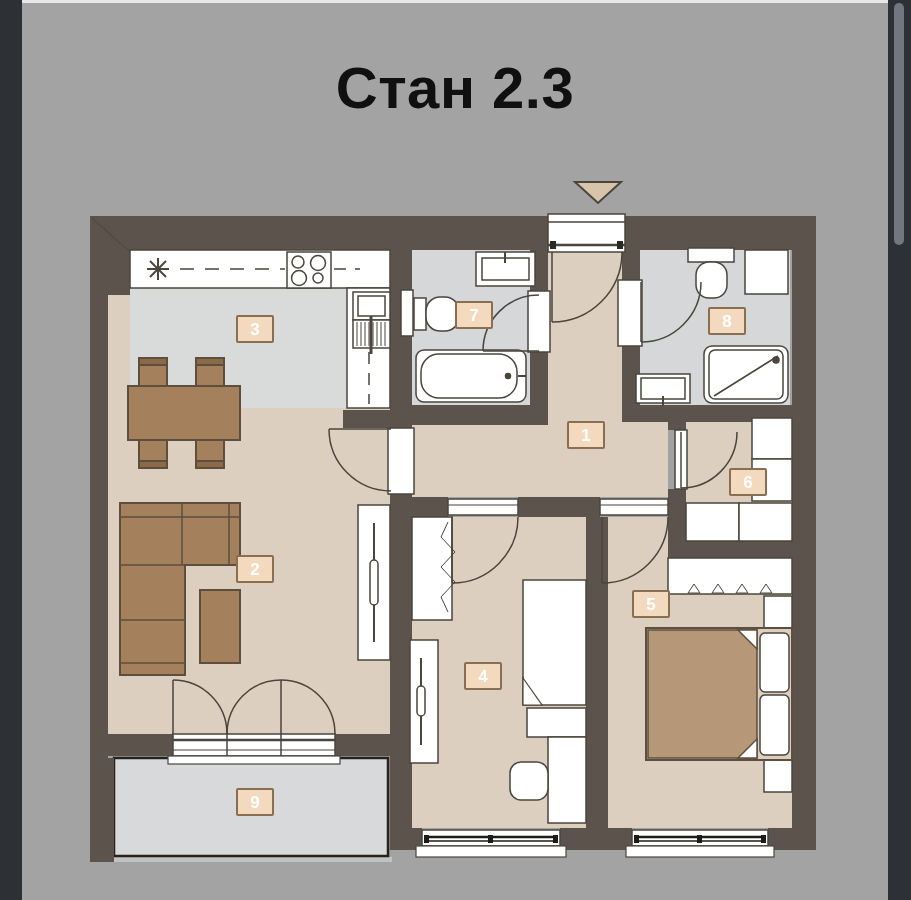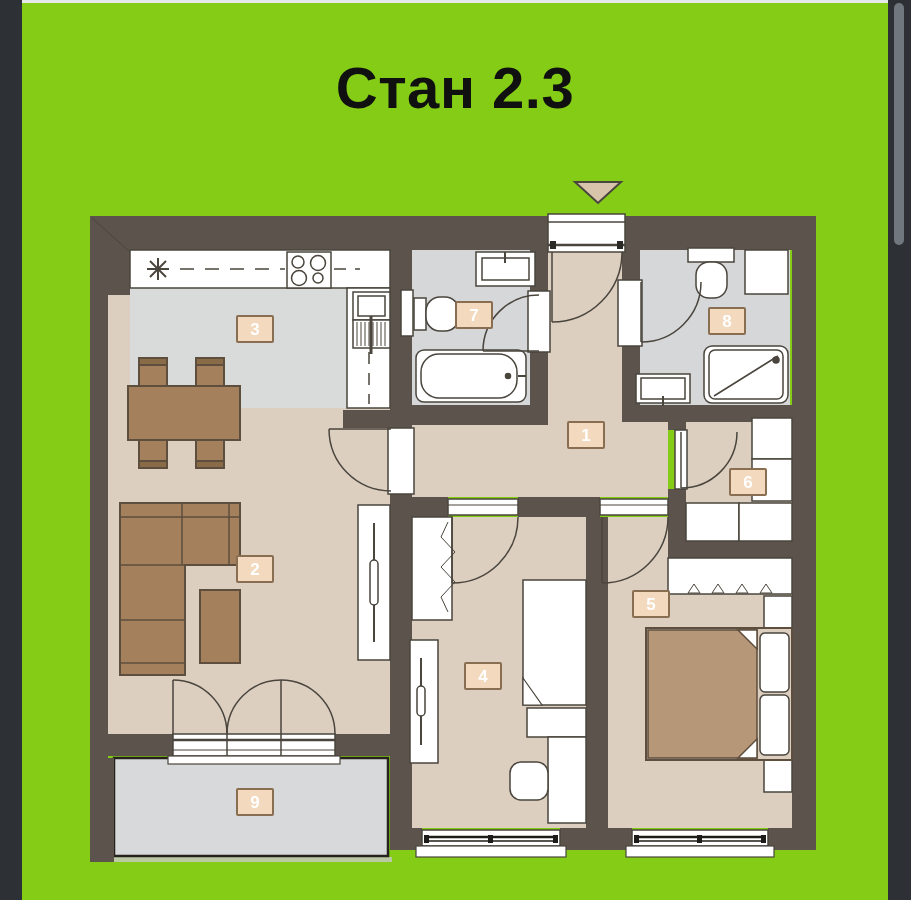--- a/index.html
+++ b/index.html
@@ -1,16 +1,16 @@
 <!DOCTYPE html>
 <html><head>
 <meta charset="utf-8">
 <style>
   html,body{margin:0;padding:0;background:#ffffff;}
-  .stage{position:relative;width:911px;height:900px;background:#84cc16;overflow:hidden;
+  .stage{position:relative;width:911px;height:900px;background:#a3a3a3;overflow:hidden;
          font-family:"Liberation Sans",sans-serif;}
   .rail{position:absolute;top:0;height:900px;background:#2d3136;}
   .rail-left{left:0;width:22px;}
   .rail-right{right:0;width:23px;}
   .topline{position:absolute;left:22px;right:23px;top:0;height:3px;background:#e6e7e8;}
   .scroll-thumb{position:absolute;right:7px;top:3px;width:10px;height:242px;
                 background:#71777e;border-radius:6px;}
   .page-title{position:absolute;left:22px;width:866px;top:54px;text-align:center;
               font-size:58px;font-weight:700;color:#101010;letter-spacing:0.5px;}
   .plan-svg{position:absolute;left:0;top:0;}

